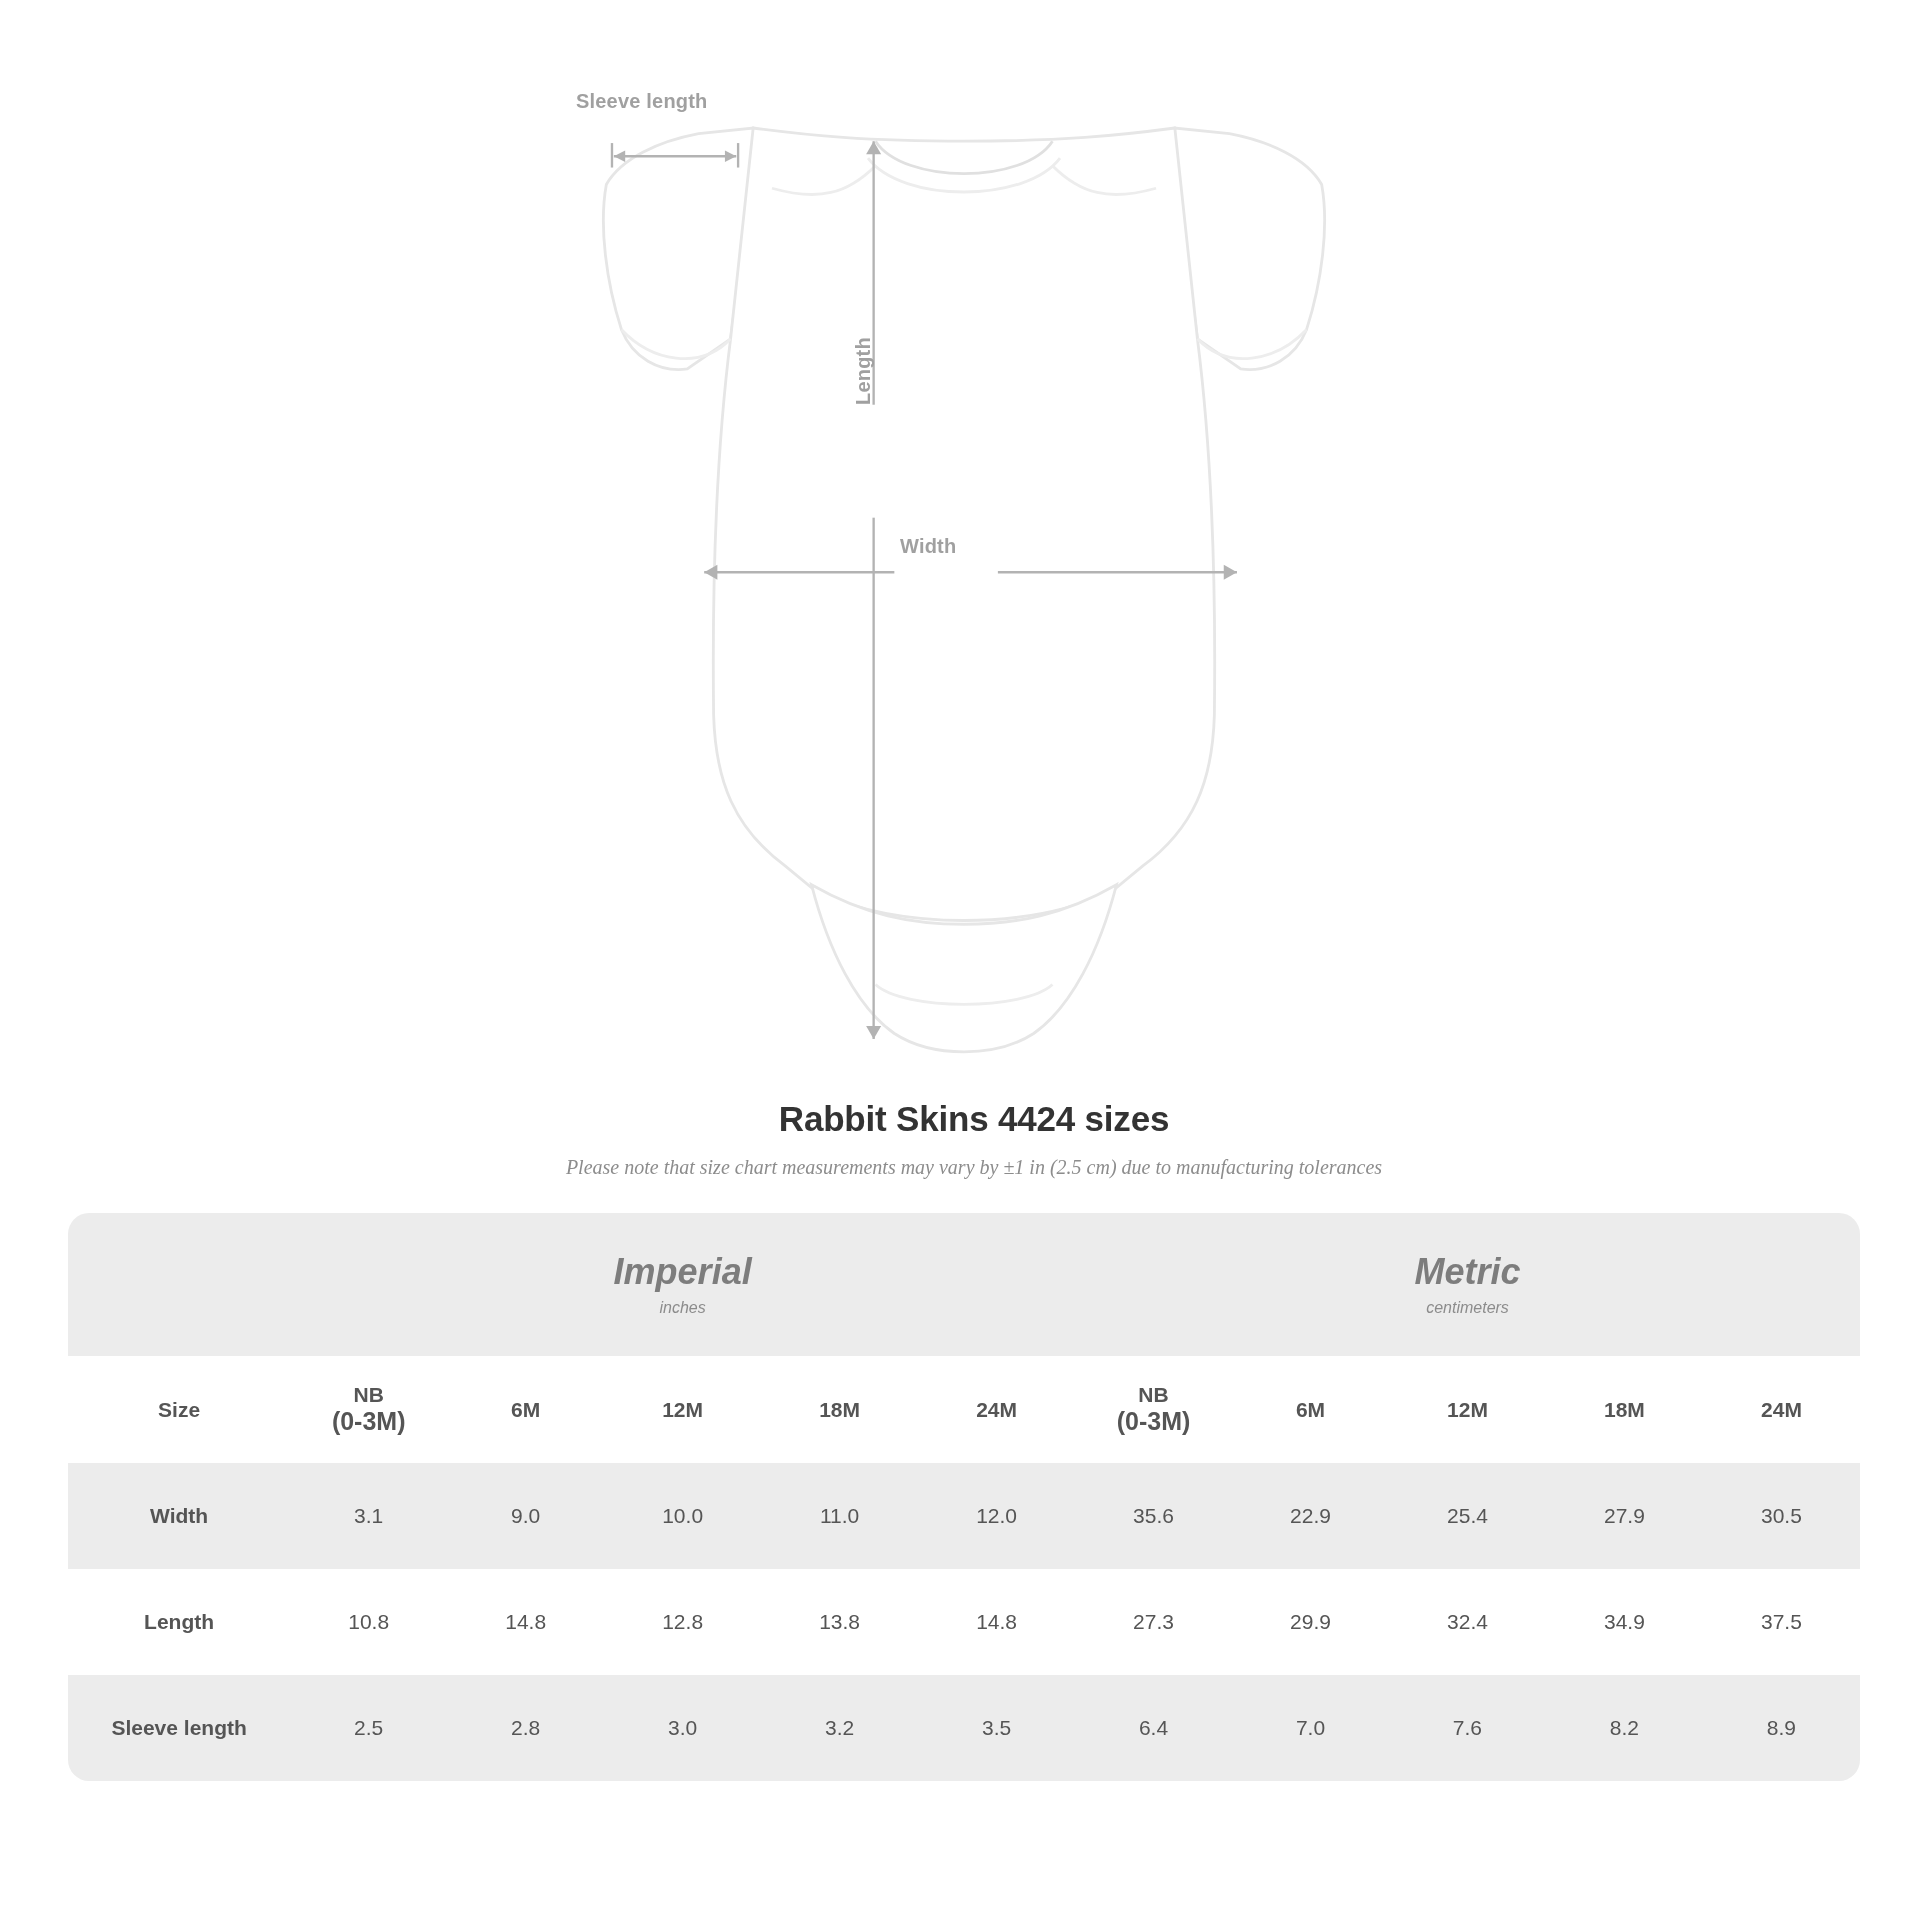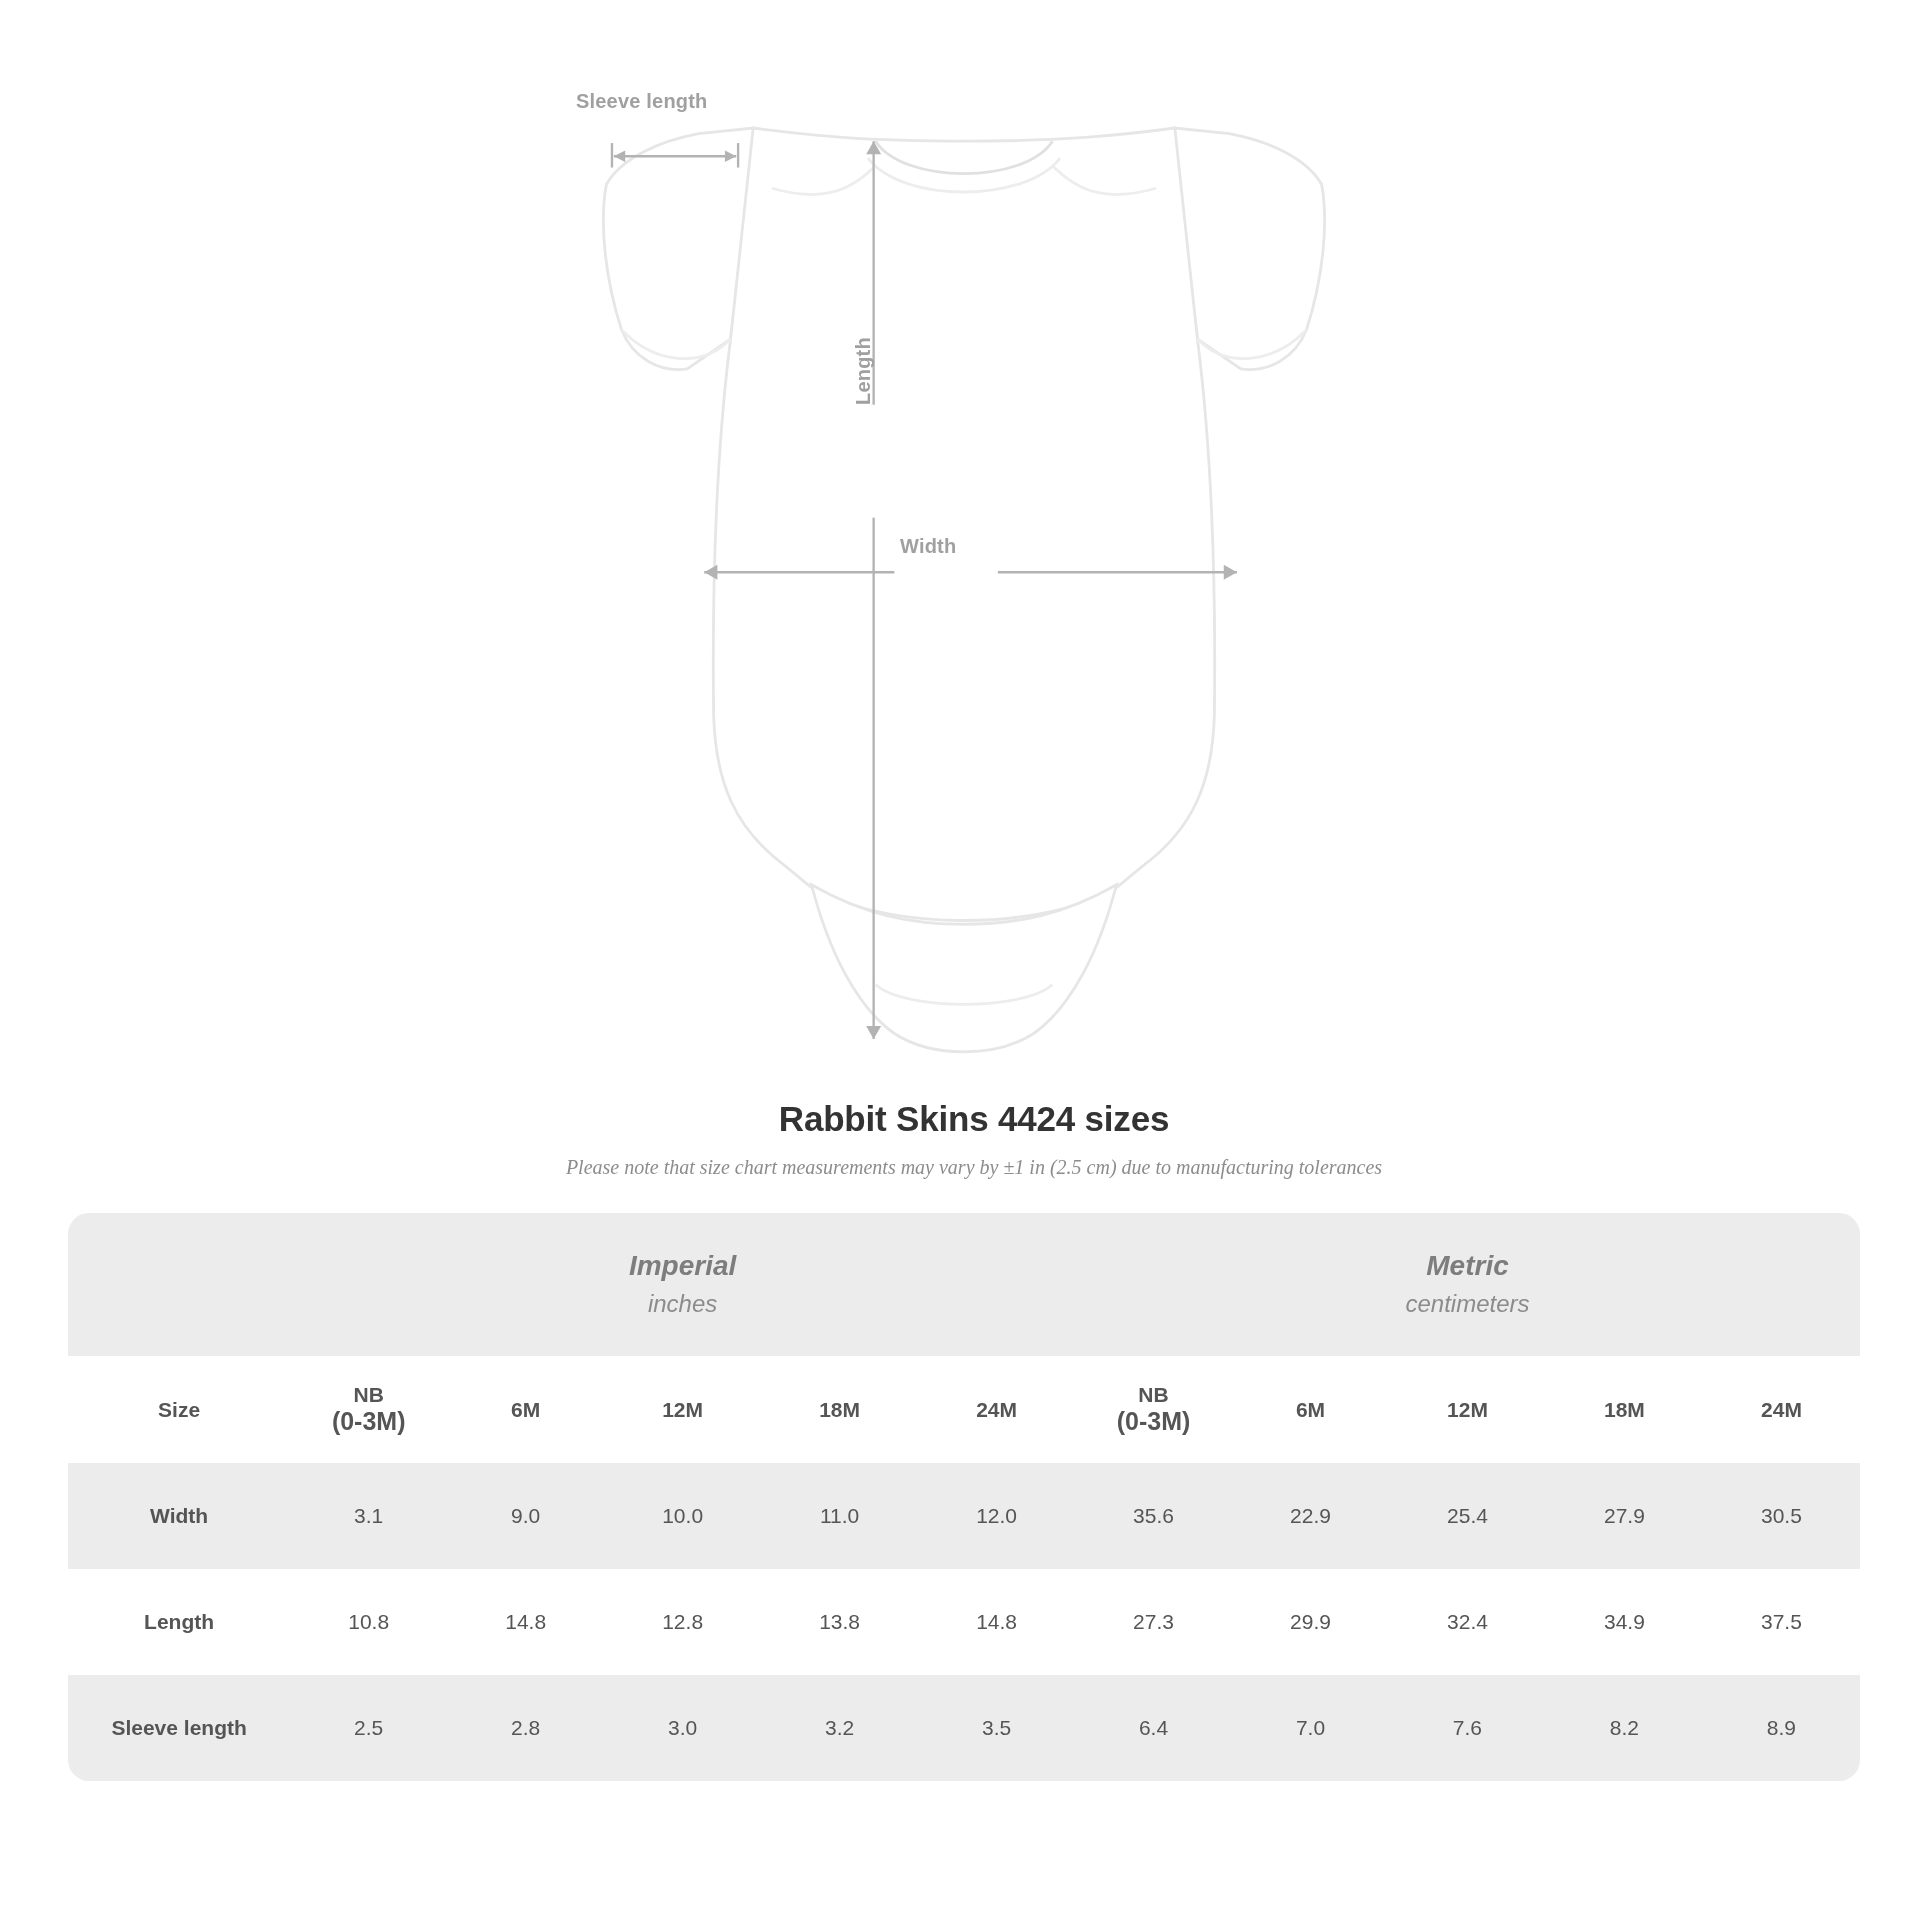--- a/index.html
+++ b/index.html
@@ -91,28 +91,28 @@
     vertical-align: middle;
     font-size: 21px;
     color: #555;
     border: none;
   }
   .unit-row td {
     background: #ececec;
     height: 141px;
   }
   .unit-name {
-    font-size: 28px;
+    font-size: 36px;
     font-style: italic;
     font-weight: bold;
     color: #7d7d7d;
     line-height: 1.1;
   }
   .unit-sub {
-    font-size: 24px;
+    font-size: 16px;
     font-style: italic;
     color: #8c8c8c;
     padding-top: 7.5px;
   }
   .head-row td {
     background: #ffffff;
     height: 105px;
     font-weight: bold;
     color: #4a4a4a;
     font-size: 21.7px;

